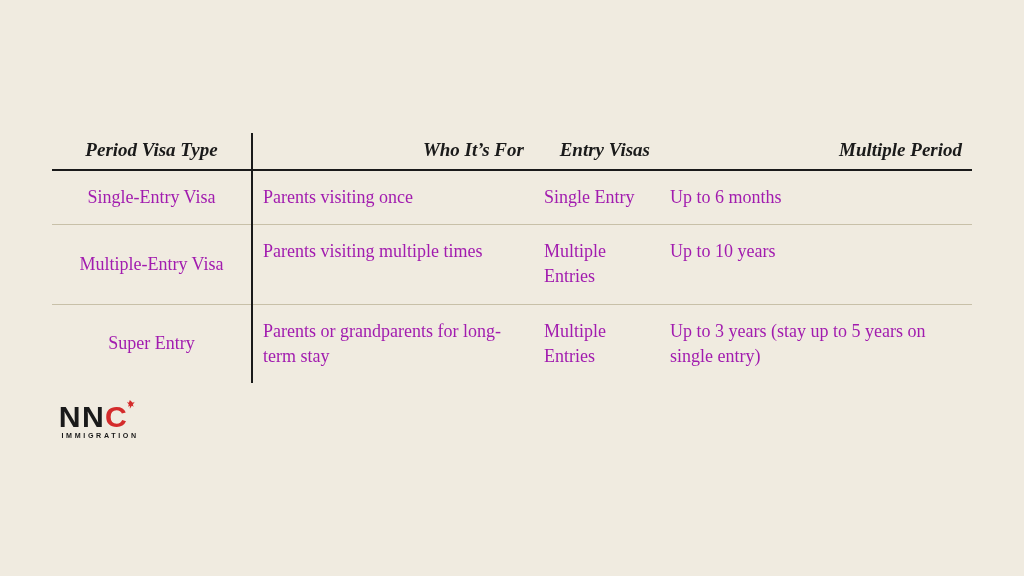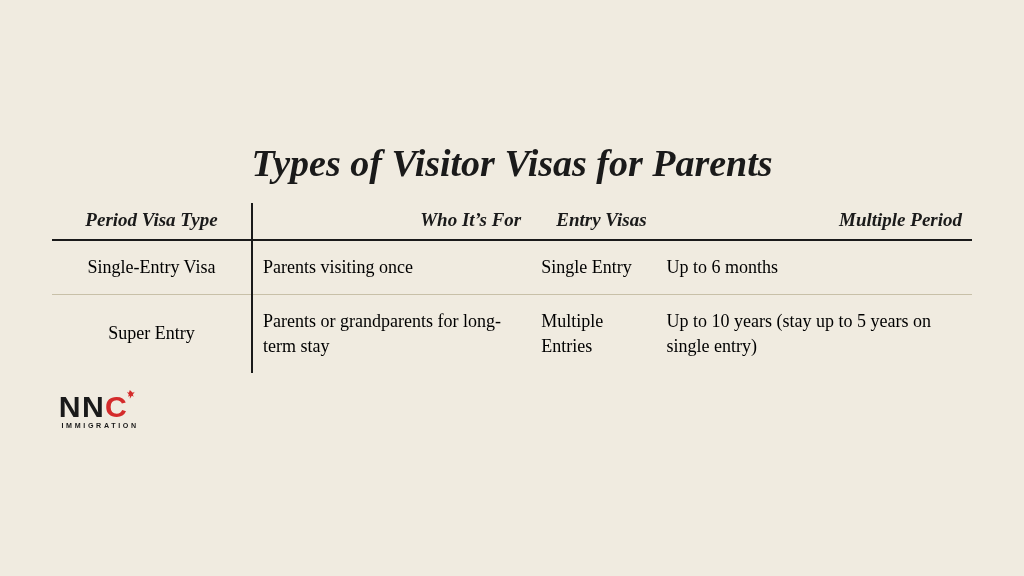--- a/index.html
+++ b/index.html
@@ -62,21 +62,21 @@
       border-bottom: 1px solid #c8c0a8;
     }
 
     tbody tr:last-child {
       border-bottom: none;
     }
 
     tbody td {
       padding: 14px 10px;
       font-size: 18px;
-      color: #000000;
+      color: #a21caf;
       vertical-align: top;
       line-height: 1.4;
       margin-top: 48px;
     }
 
     tbody td:first-child {
       border-right: 2px solid #1a1a1a;
       text-align: center;
       font-size: 18px;
       vertical-align: middle;
@@ -92,44 +92,49 @@
 
     .logo-svg {
       width: 80px;
       height: 50px;
     }
   </style>
 </head>
 <body>
 
 <div class="container">
-  <h1 class="title">Types of Visitor Visas for Parents</h1>
 
   <div class="table-wrapper">
     <table>
       <thead>
         <tr>
           <th>Period Visa Type</th>
           <th>Who It’s For</th>
           <th>Entry Visas</th>
           <th>Multiple Period</th>
         </tr>
       </thead>
       <tbody id="table-body">
       <tr>
             <td>Single-Entry Visa</td>
             <td>Parents visiting once</td>
             <td>Single Entry</td>
             <td>Up to 6 months</td>
           </tr>
           <tr>
+            <td>Multiple-Entry Visa</td>
+            <td>Parents visiting multiple times</td>
+            <td>Multiple Entries</td>
+            <td>Up to 10 years</td>
+          </tr>
+          <tr>
             <td>Super Entry</td>
             <td>Parents or grandparents for long-term stay</td>
             <td>Multiple Entries</td>
-            <td>Up to 10 years (stay up to 5 years on single entry)</td>
+            <td>Up to 3 years (stay up to 5 years on single entry)</td>
           </tr>
         </tbody>
     </table>
   </div>
 
   <div class="logo-area">
     <svg class="logo-svg" viewBox="0 0 90 55" xmlns="http://www.w3.org/2000/svg">
 
       <text x="2" y="38" font-family="Arial Black, Arial" font-weight="900" font-size="34" fill="#1a1a1a">N</text>
 

